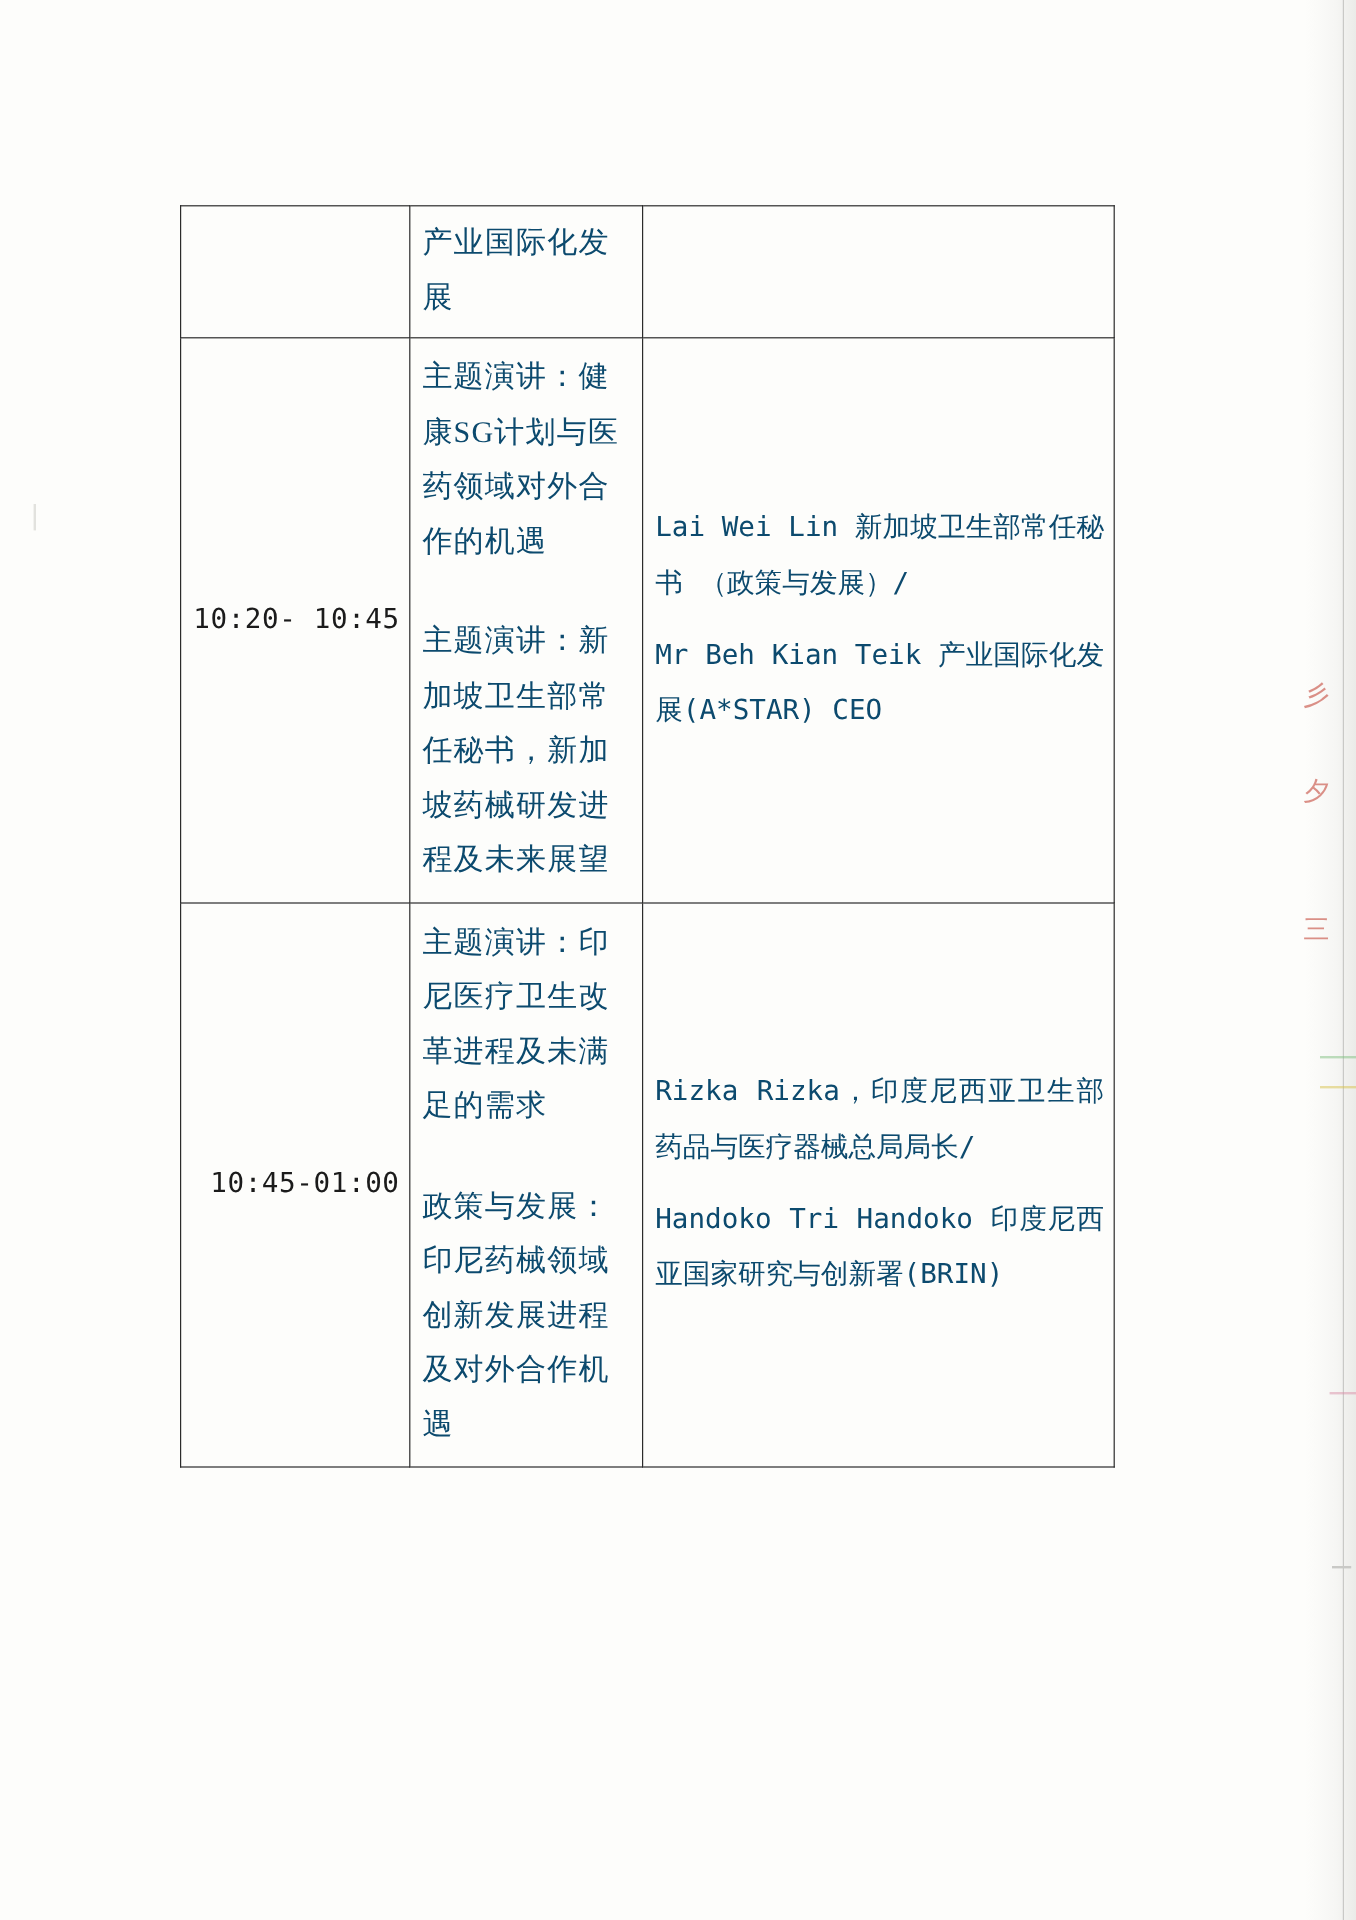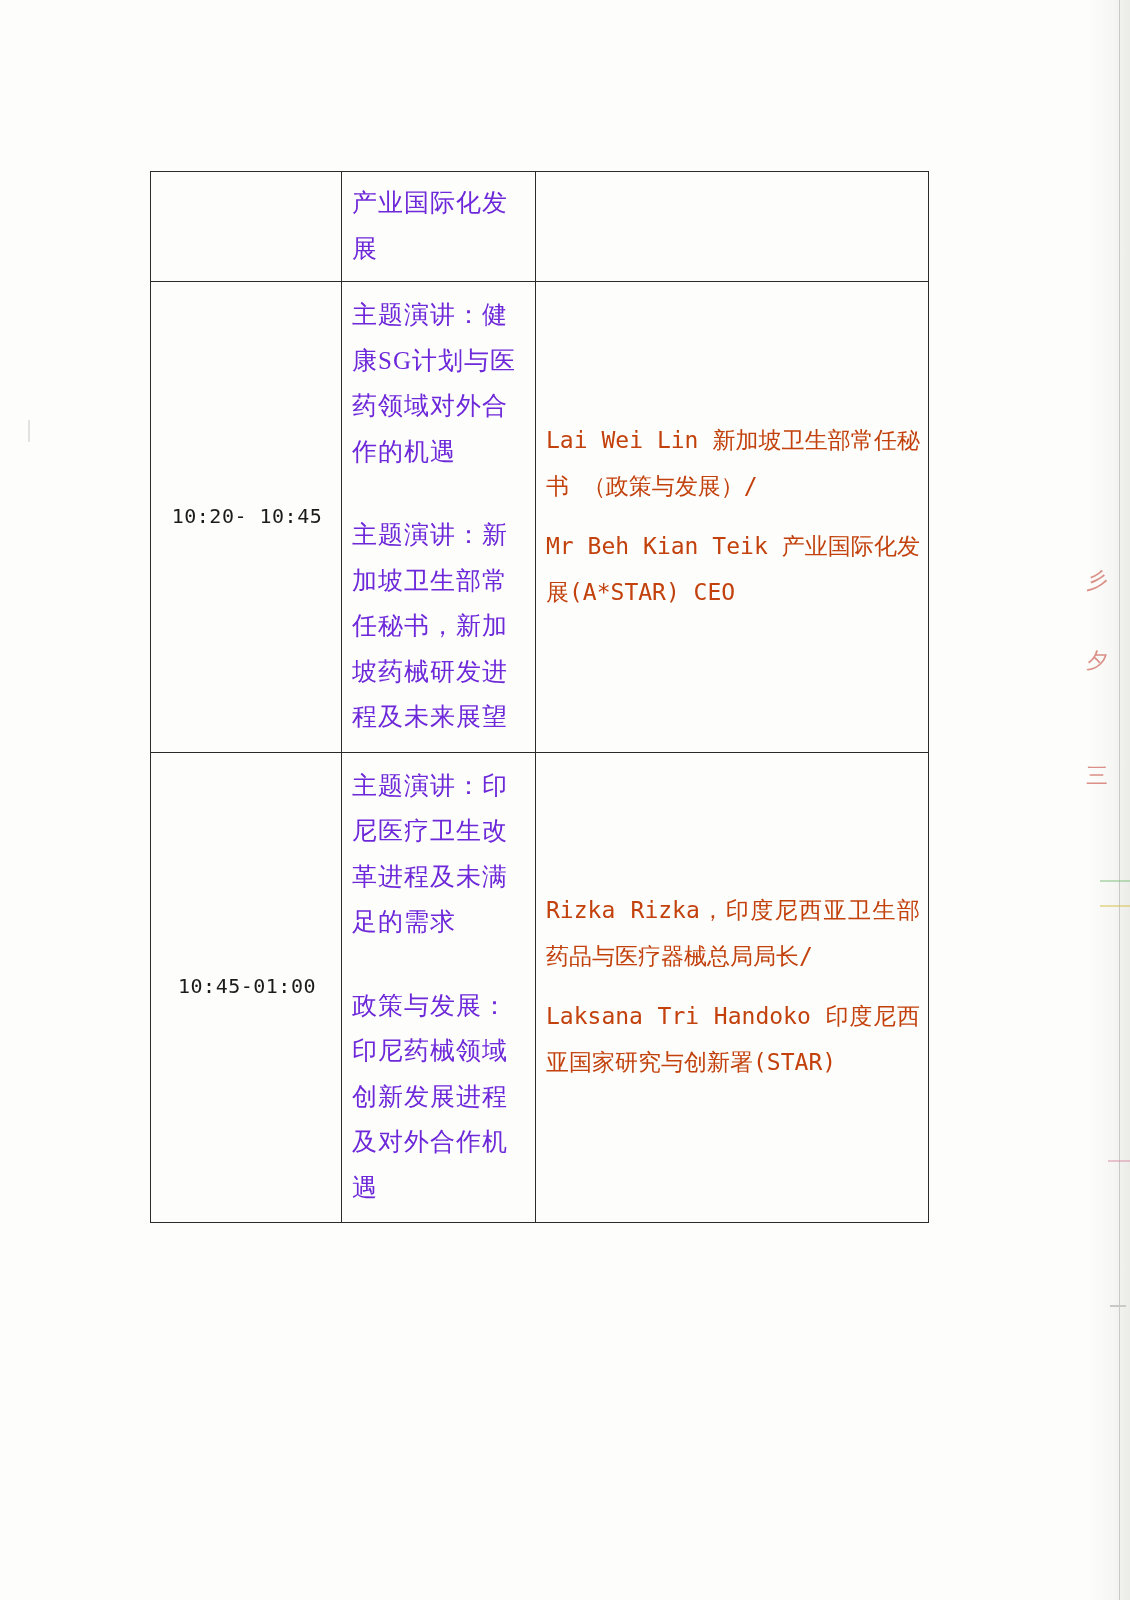--- a/index.html
+++ b/index.html
@@ -92,43 +92,43 @@
   .col-topic { width: 193px; }
   .col-spkr  { width: 392px; }
 
   .cell-inner {
     padding: 10px 8px 12px 10px;
   }
   .cn {
     font-family: "Liberation Serif", "DejaVu Serif", serif;
     font-size: 25px;
     line-height: 1.78;
-    color: #6d28d9;
+    color: #0c4a6e;
     letter-spacing: 1px;
   }
   .time-cell {
-    text-align: center;
+    text-align: right;
     font-family: "DejaVu Sans Mono", monospace;
-    font-size: 20px;
+    font-size: 23px;
     color: #1b1b1b;
     letter-spacing: 0.5px;
     white-space: nowrap;
   }
   .topic-cell .cn {
     font-size: 25px;
     line-height: 1.82;
   }
   .para + .para {
     margin-top: 38px;
   }
   .spkr-cell .mixed {
     font-family: "DejaVu Sans Mono", monospace;
     font-size: 23px;
     line-height: 2.0;
-    color: #c2410c;
+    color: #0c4a6e;
     text-align: justify;
     text-justify: inter-character;
   }
   .spkr-block + .spkr-block {
     margin-top: 14px;
   }
   .row-top .cell-inner { padding-top: 8px; padding-bottom: 10px; }
 </style>
 </head>
 <body>
@@ -176,21 +176,21 @@
         </td>
         <td class="col-topic topic-cell">
           <div class="cell-inner">
             <div class="cn para">主题演讲：印尼医疗卫生改革进程及未满足的需求</div>
             <div class="cn para">政策与发展：印尼药械领域创新发展进程及对外合作机遇</div>
           </div>
         </td>
         <td class="col-spkr spkr-cell">
           <div class="cell-inner">
             <div class="mixed spkr-block">Rizka Rizka，印度尼西亚卫生部药品与医疗器械总局局长/</div>
-            <div class="mixed spkr-block">Laksana Tri Handoko 印度尼西亚国家研究与创新署(STAR)</div>
+            <div class="mixed spkr-block">Handoko Tri Handoko 印度尼西亚国家研究与创新署(BRIN)</div>
           </div>
         </td>
       </tr>
     </tbody>
   </table>
 
   <div class="scan-edge"></div>
   <div class="scan-line"></div>
   <div class="stamp s1">彡</div>
   <div class="stamp s2">夕</div>

